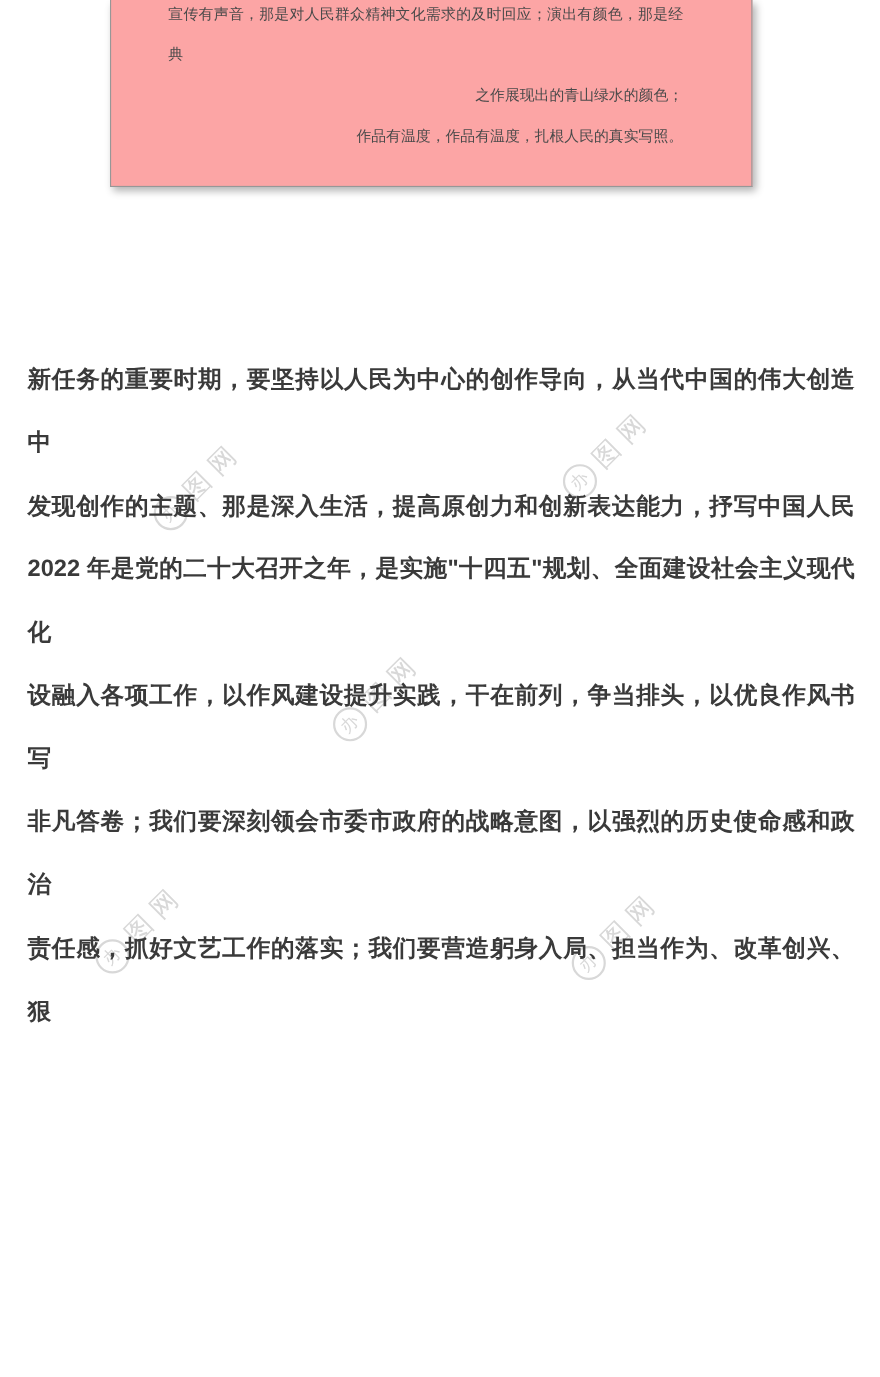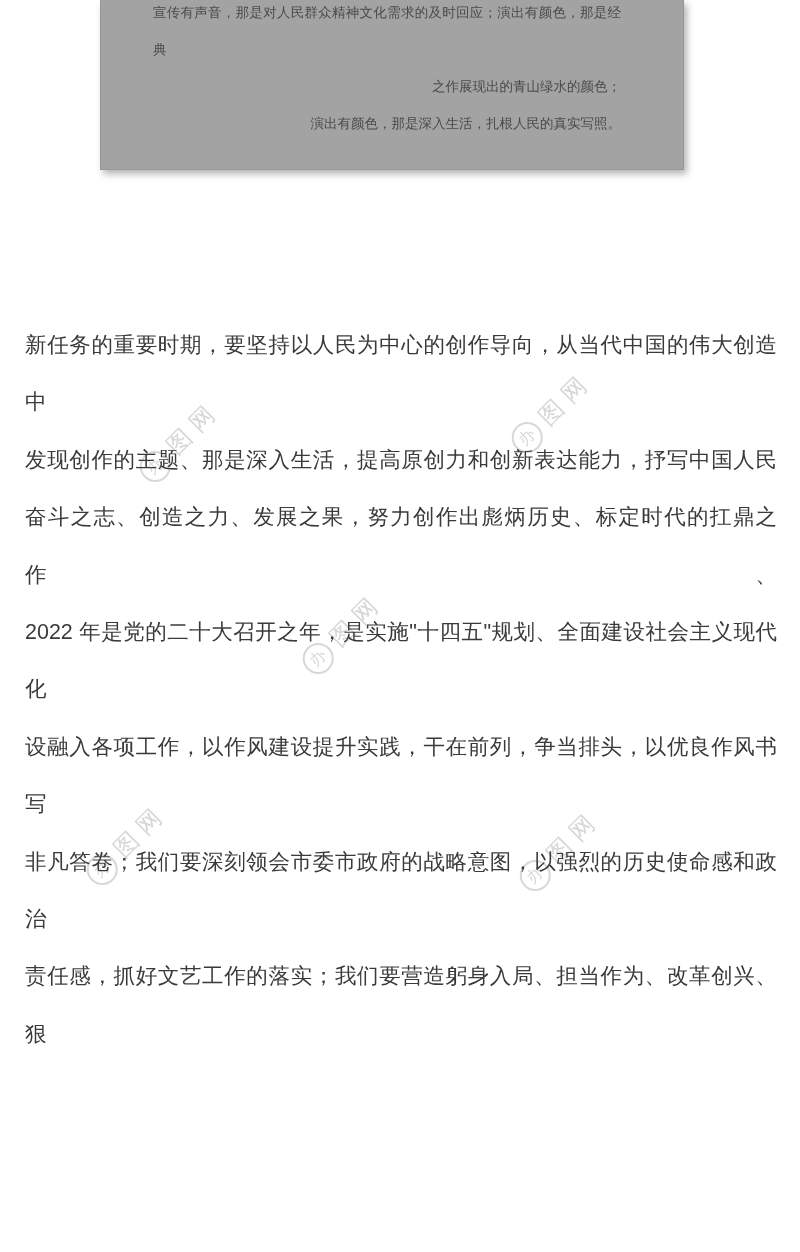--- a/index.html
+++ b/index.html
@@ -36,21 +36,21 @@
     font-size: 16px; letter-spacing: 0;
     margin-right: 7px;
     flex: 0 0 auto;
   }
 
   
   .card {
     position: absolute;
     left: 100px; top: 0;
     width: 582px; height: 169px;
-    background: #a3a3a3;
+    background: #fca5a5;
     border: 1px solid #979797;
     border-top: none;
     box-shadow: 3px 4px 7px rgba(0,0,0,0.30);
     overflow: hidden;
     z-index: 2;
   }
   .card-inner { margin: -6px 62px 0 52px; }
   .pline {
     font-size: 13.5px;
     line-height: 37px;
@@ -65,21 +65,21 @@
     left: 25px; top: 317px;
     width: 752px;
     z-index: 2;
   }
   .bline {
     font-size: 21.5px;
     line-height: 57.4px;
     color: #3a3a3a;
     text-align: left;
   }
-  .bline.full { text-align: justify; text-align-last: justify; }
+  .bline.full { text-align: justify; text-align-last: justify; font-weight: bold; }
 </style>
 </head>
 <body>
 
 <div class="page">
 
   <div class="wm-layer">
     <div class="wm" style="left:180px; top:441px;">
       <span class="wm-circle">办</span>
       <span class="wm-text">图网</span>
@@ -99,29 +99,28 @@
     <div class="wm" style="left:560px; top:850px;">
       <span class="wm-circle">办</span>
       <span class="wm-text">图网</span>
     </div>
   </div>
 
   <div class="card">
     <div class="card-inner">
       <div class="pline full">宣传有声音，那是对人民群众精神文化需求的及时回应；演出有颜色，那是经典</div>
       <div class="pline">之作展现出的青山绿水的颜色；</div>
-      <div class="pline">演出有颜色，那是深入生活，扎根人民的真实写照。</div>
+      <div class="pline">作品有温度，作品有温度，扎根人民的真实写照。</div>
 
     </div>
   </div>
 
   <div class="body-text">
     <div class="bline full">新任务的重要时期，要坚持以人民为中心的创作导向，从当代中国的伟大创造中</div>
     <div class="bline full">发现创作的主题、那是深入生活，提高原创力和创新表达能力，抒写中国人民</div>
-    <div class="bline full">奋斗之志、创造之力、发展之果，努力创作出彪炳历史、标定时代的扛鼎之作、</div>
     <div class="bline full">2022 年是党的二十大召开之年，是实施"十四五"规划、全面建设社会主义现代化</div>
     <div class="bline full">设融入各项工作，以作风建设提升实践，干在前列，争当排头，以优良作风书写</div>
     <div class="bline full">非凡答卷；我们要深刻领会市委市政府的战略意图，以强烈的历史使命感和政治</div>
     <div class="bline full">责任感，抓好文艺工作的落实；我们要营造躬身入局、担当作为、改革创兴、狠</div>
 
   </div>
 
 </div>
 
 </body></html>

